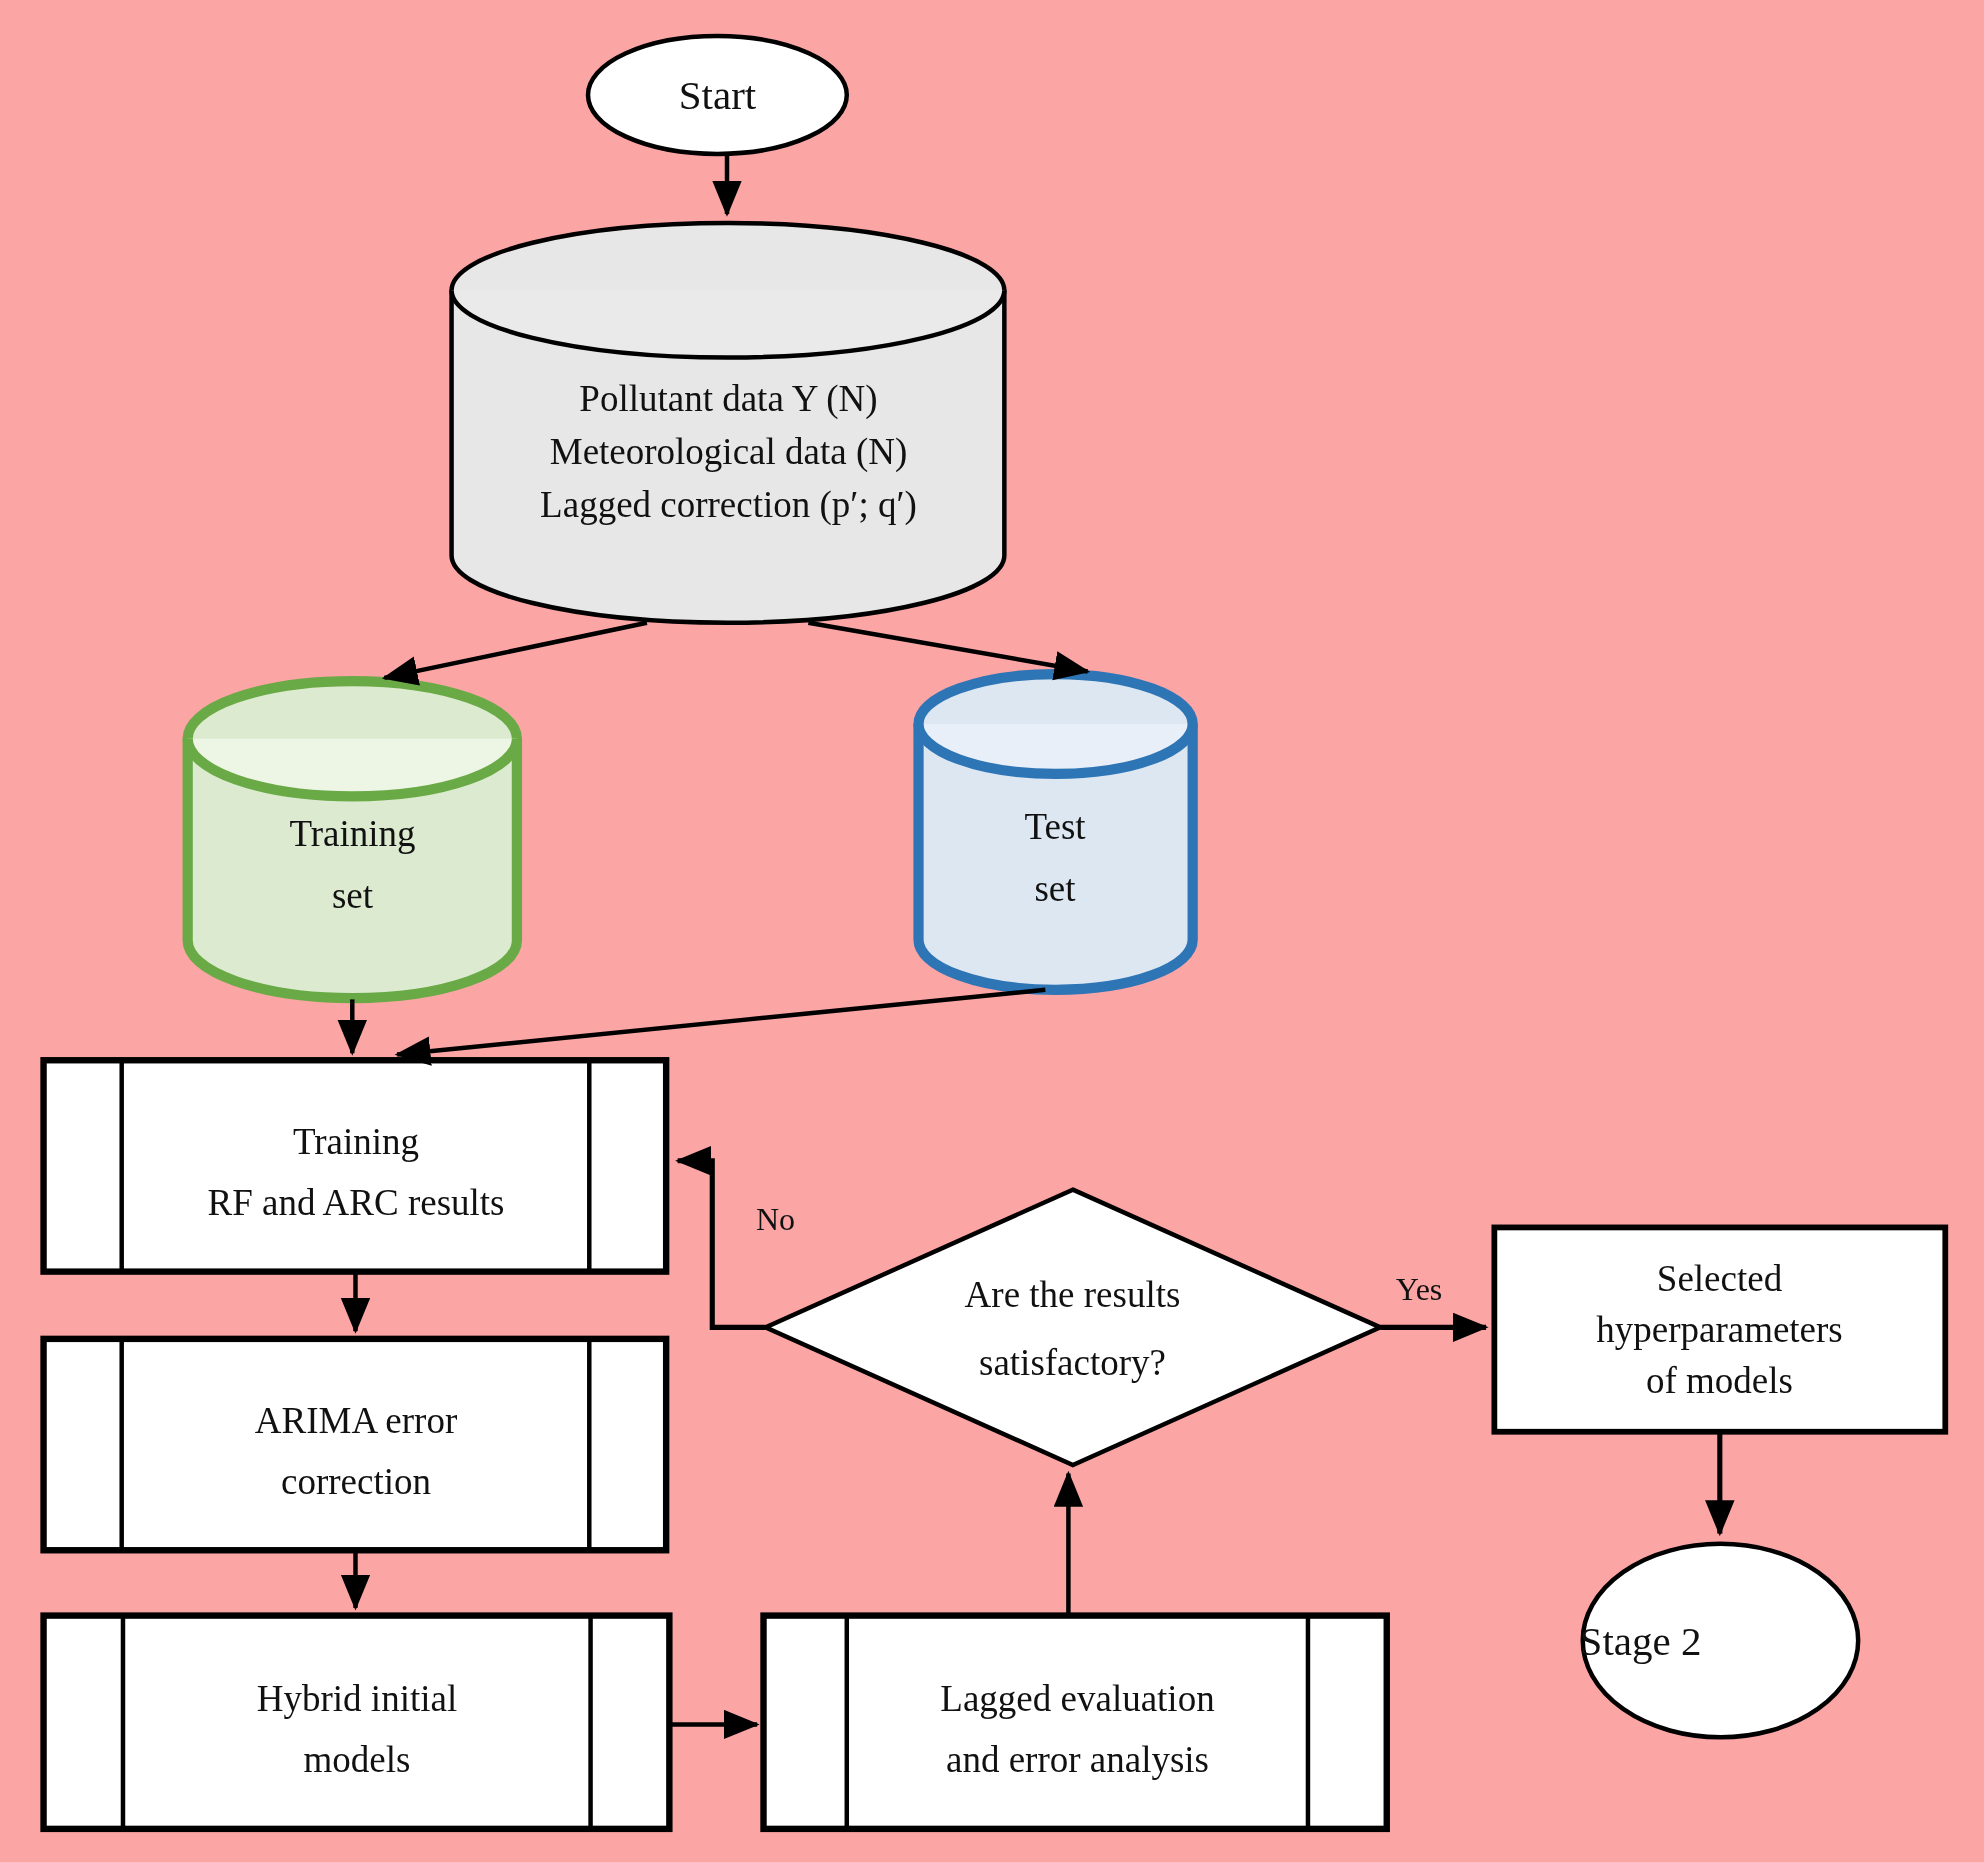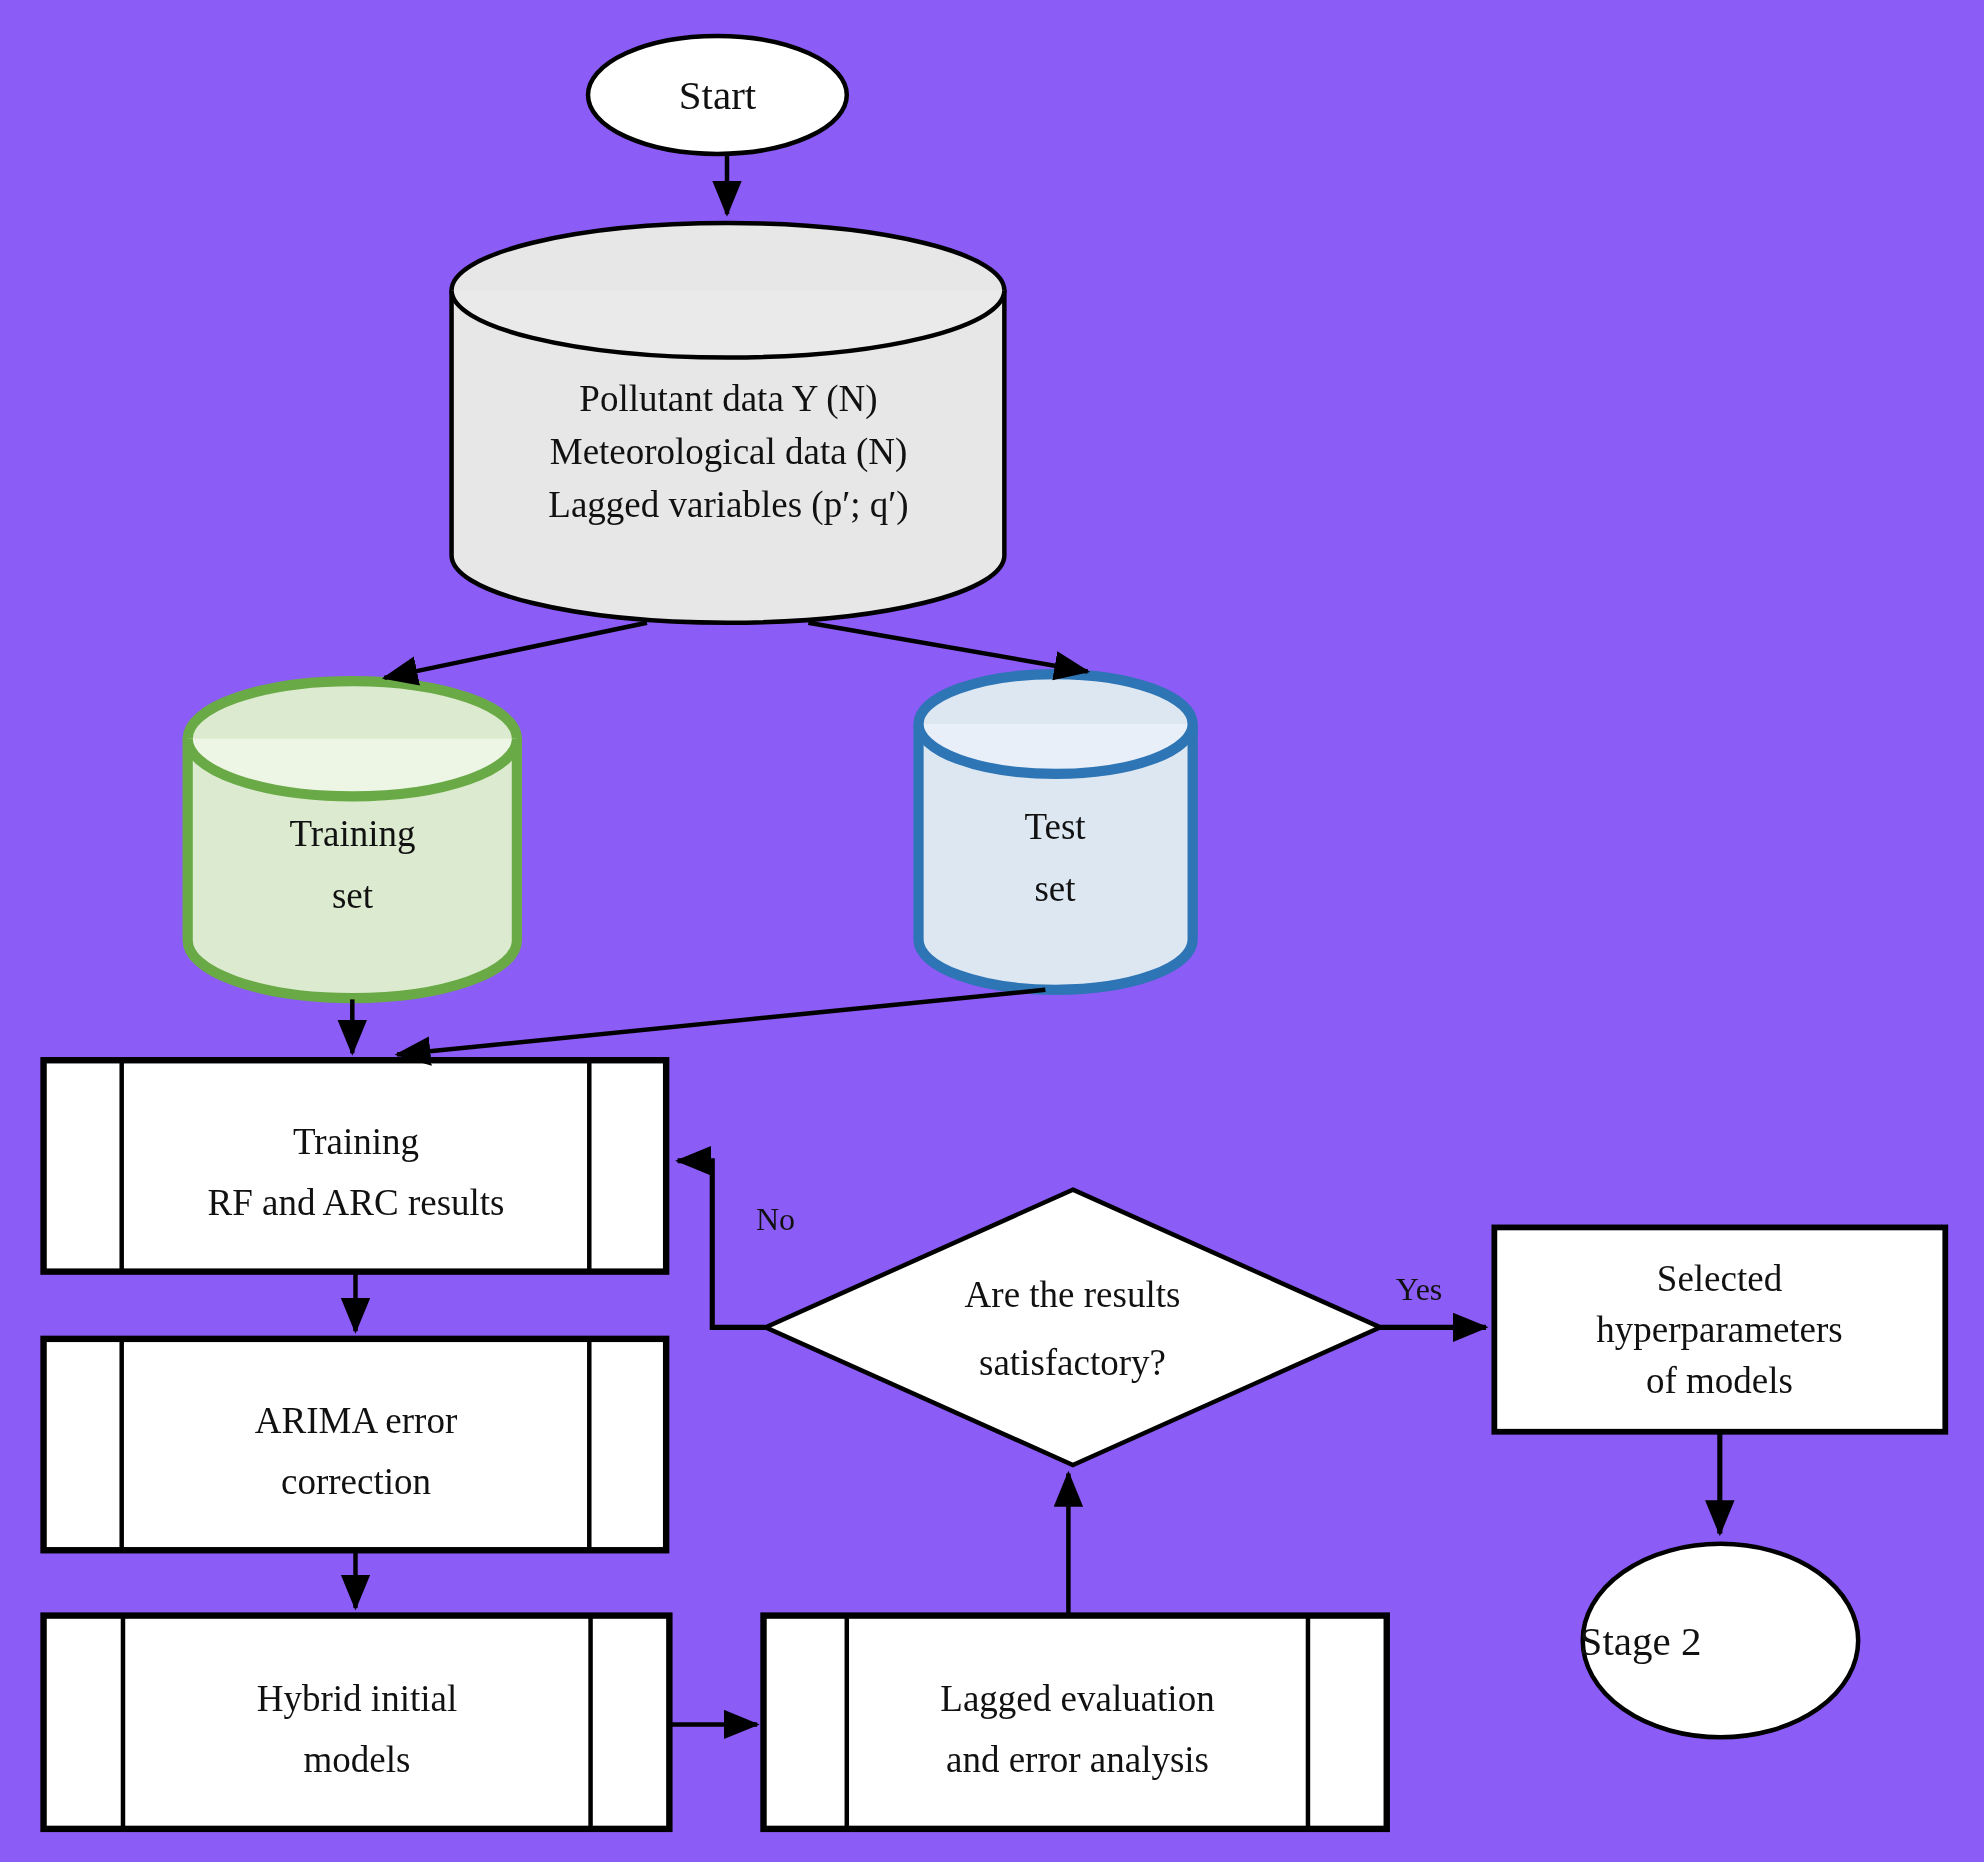--- a/index.html
+++ b/index.html
@@ -1,20 +1,20 @@
 <!DOCTYPE html>
 <html style="font-size:10.2px"><head>
 <meta charset="utf-8">
 <style>
   html,body{margin:0;padding:0;background:#ffffff;}
   .stage{
     position:relative;
     width:1985px;
     height:1863px;
-    background:#8b5cf6;
+    background:#fca5a5;
     font-family:"Liberation Serif","DejaVu Serif",serif;
     overflow:hidden;
   }
   .layer{position:absolute;left:0;top:0;width:1985px;height:1863px;}
   .node-label{
     position:absolute;
     display:flex;
     flex-direction:column;
     align-items:center;
     justify-content:center;
@@ -105,21 +105,21 @@
     <line x1="2685" y1="2235" x2="2685" y2="2394" stroke="#000000" stroke-width="8" marker-end="url(#arrow)"></line>
   </svg>
 
   <div class="node-label" style="left:588px;top:36px;width:259px;height:118px;font-size:41px;">
     <span>Start</span>
   </div>
 
   <div class="node-label" style="left:452px;top:346px;width:553px;height:211px;line-height:53px;">
     <span>Pollutant data Y (N)</span>
     <span>Meteorological data (N)</span>
-    <span>Lagged variables (p′; q′)</span>
+    <span>Lagged correction (p′; q′)</span>
   </div>
 
   <div class="node-label" style="left:188px;top:769px;width:329px;height:192px;line-height:62px;">
     <span>Training</span>
     <span>set</span>
   </div>
 
   <div class="node-label" style="left:918px;top:762px;width:274px;height:192px;line-height:62px;">
     <span>Test</span>
     <span>set</span>

